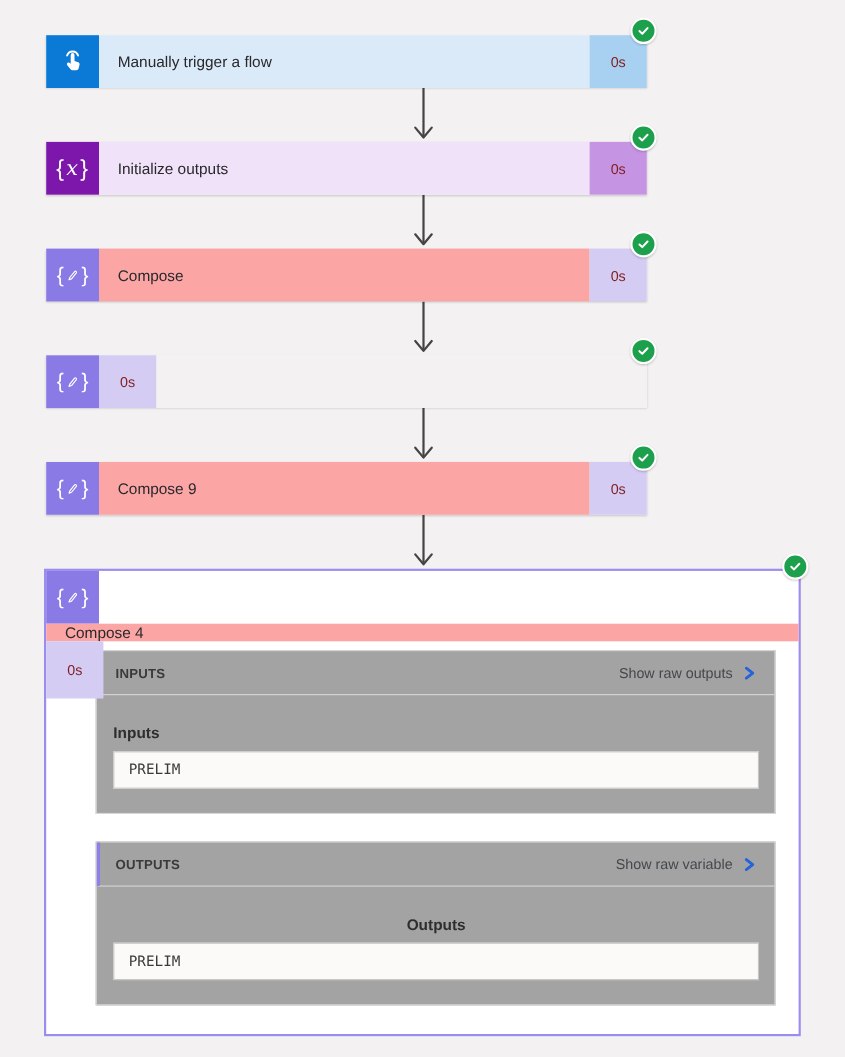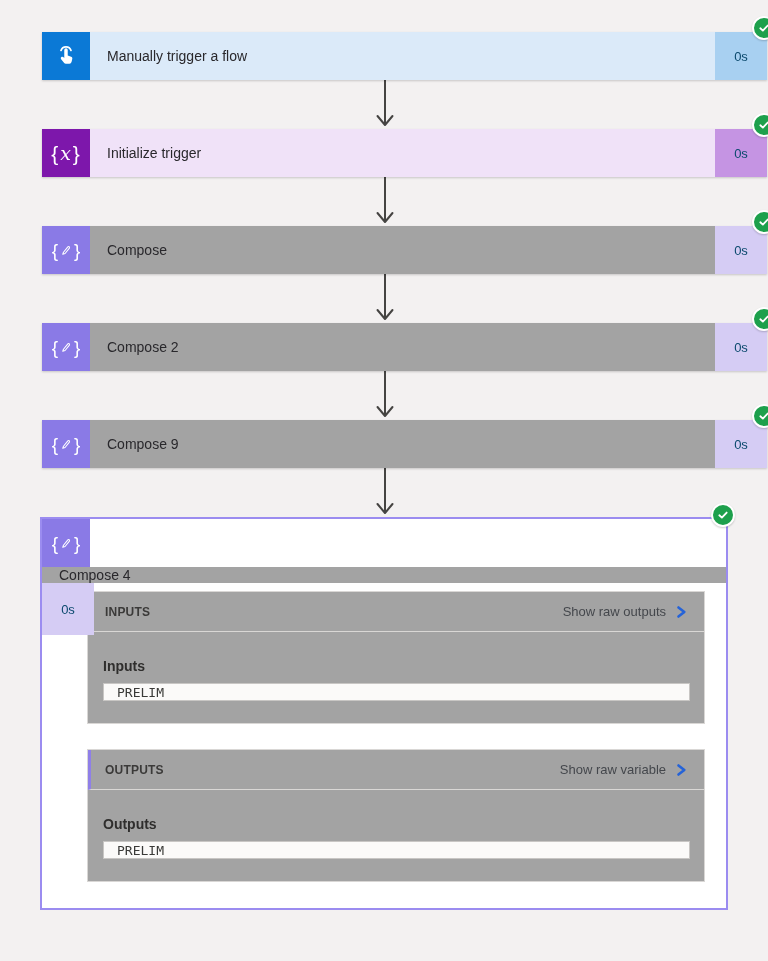--- a/index.html
+++ b/index.html
@@ -8,45 +8,45 @@
     background:#f3f1f1;
     font-family:"Liberation Sans", sans-serif;
     color:#2b2a29;
     -webkit-font-smoothing:antialiased;
   }
   .flow{padding-top:32px;}
 
   
   .node{
     position:relative;
-    margin-left:42px;width:725px;height:48px;
+    margin-left:42px;width:546px;height:48px;
     display:flex;align-items:stretch;
     box-shadow:0 1px 2px rgba(0,0,0,.18);
   }
   .node-icon{
     width:48px;flex:0 0 48px;
     display:flex;align-items:center;justify-content:center;
   }
   .node-title{
     flex:1;display:flex;align-items:center;
     padding-left:17px;font-size:14px;color:#29282c;
   }
   .node-duration{
     width:52px;flex:0 0 52px;
     display:flex;align-items:center;justify-content:center;
-    font-size:13px;color:#0c4a6e;
+    font-size:13px;color:#7f1d1d;
   }
   .theme-blue .node-icon{background:#0b79d6;}
   .theme-blue .node-title{background:#dbeaf9;}
   .theme-blue .node-duration{background:#a8d0f1;}
   .theme-purple .node-icon{background:#7d17ab;}
   .theme-purple .node-title{background:#f0e2f8;}
   .theme-purple .node-duration{background:#c594e3;}
   .theme-violet .node-icon{background:#8a7ae6;}
-  .theme-violet .node-title{background:#a3a3a3;}
+  .theme-violet .node-title{background:#fca5a5;}
   .theme-violet .node-duration{background:#d5ccf4;}
 
   
   .badge{
     position:absolute;top:-16px;right:-9px;
     width:24px;height:24px;border-radius:50%;
     background:#1da04c;border:2px solid #fff;box-sizing:border-box;
     display:flex;align-items:center;justify-content:center;
     box-shadow:0 1px 2px rgba(0,0,0,.2);
   }
@@ -71,36 +71,36 @@
   
   .card{
     margin-left:40px;width:688px;box-sizing:border-box;
     background:#fff;border:2px solid #9b8cf0;
     padding-bottom:26px;
   }
   .card .node{margin-left:0;width:100%;box-shadow:none;flex-direction:column;}
   .card-body{padding:24px 21px 0 21px;}
 
   .section{border:1px solid #d9d7d5;background:#a3a3a3;margin-left:24px;}
-  .section + .section{margin-top:25px;}
+  .section + .section{margin-top:25px;text-align:center;}
   .section-head{
     height:40px;box-sizing:border-box;
     border-left:3px solid #8f7fe8;border-bottom:1px solid #d9d7d5;
     display:flex;align-items:center;justify-content:space-between;
     padding:0 16px 0 14px;
   }
   .section-title{font-size:12px;font-weight:bold;color:#3b3a39;letter-spacing:.2px;}
   .section-link{
     display:flex;align-items:center;gap:9px;
     font-size:13px;color:#44474c;cursor:pointer;
   }
   .section-body{padding:26px 14px 22px 15px;}
   .field-label{font-size:14px;font-weight:bold;color:#2f2e2d;margin-bottom:9px;}
   .field-value{
-    height:18px;box-sizing:border-box;
+    height:34px;box-sizing:border-box;
     border:1px solid #c8c6c4;background:#fbfaf9;
     display:flex;align-items:center;padding:0 13px;
     font-family:"DejaVu Sans Mono", monospace;font-size:13px;color:#3a3a38;
   }
 </style>
 </head>
 <body>
 
 <div class="flow">
 
@@ -128,21 +128,21 @@
   </div>
 
   <div class="node theme-purple">
     <div class="node-icon">
       <span class="glyph var-glyph">
           <span class="vb"></span>
           <span class="vx">x</span>
           <span class="vb2"></span>
         </span>
     </div>
-    <div class="node-title">Initialize trigger</div>
+    <div class="node-title">Initialize outputs</div>
     <div class="node-duration">0s</div>
     <div class="badge">
       <svg width="14" height="14" viewBox="0 0 16 16">
           <polyline points="3.8,8.3 6.7,11 12.2,5.2" stroke="#fff" stroke-width="2.1" fill="none" stroke-linecap="round" stroke-linejoin="round"></polyline>
         </svg>
     </div>
   </div>
 
   <div class="connector">
     <svg width="24" height="49" viewBox="0 0 24 49">
@@ -180,21 +180,20 @@
   <div class="node theme-violet">
     <div class="node-icon">
       <span class="glyph compose-glyph">
           <span class="cb"></span>
         <svg width="14" height="14" viewBox="0 0 16 16">
             <path d="M4.3 12.9 L5.1 10.6 L10.1 4.4 a1.15 1.15 0 0 1 1.8 1.4 L6.9 12 Z" fill="none" stroke="#fff" stroke-width="1.2" stroke-linejoin="round"></path>
           </svg>
       <span class="cb2"></span>
         </span>
     </div>
-    <div class="node-title">Compose 2</div>
     <div class="node-duration">0s</div>
     <div class="badge">
       <svg width="14" height="14" viewBox="0 0 16 16">
           <polyline points="3.8,8.3 6.7,11 12.2,5.2" stroke="#fff" stroke-width="2.1" fill="none" stroke-linecap="round" stroke-linejoin="round"></polyline>
         </svg>
     </div>
   </div>
 
   <div class="connector">
     <svg width="24" height="49" viewBox="0 0 24 49">

